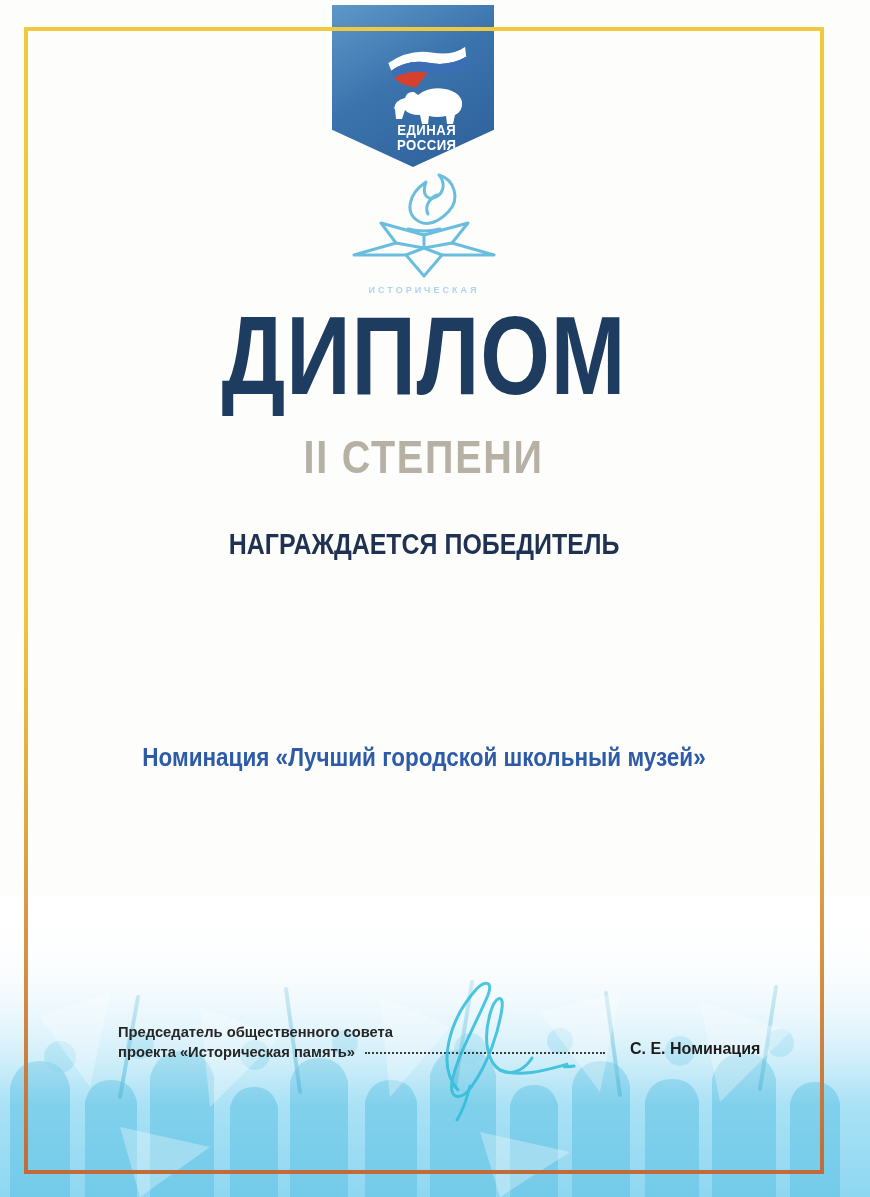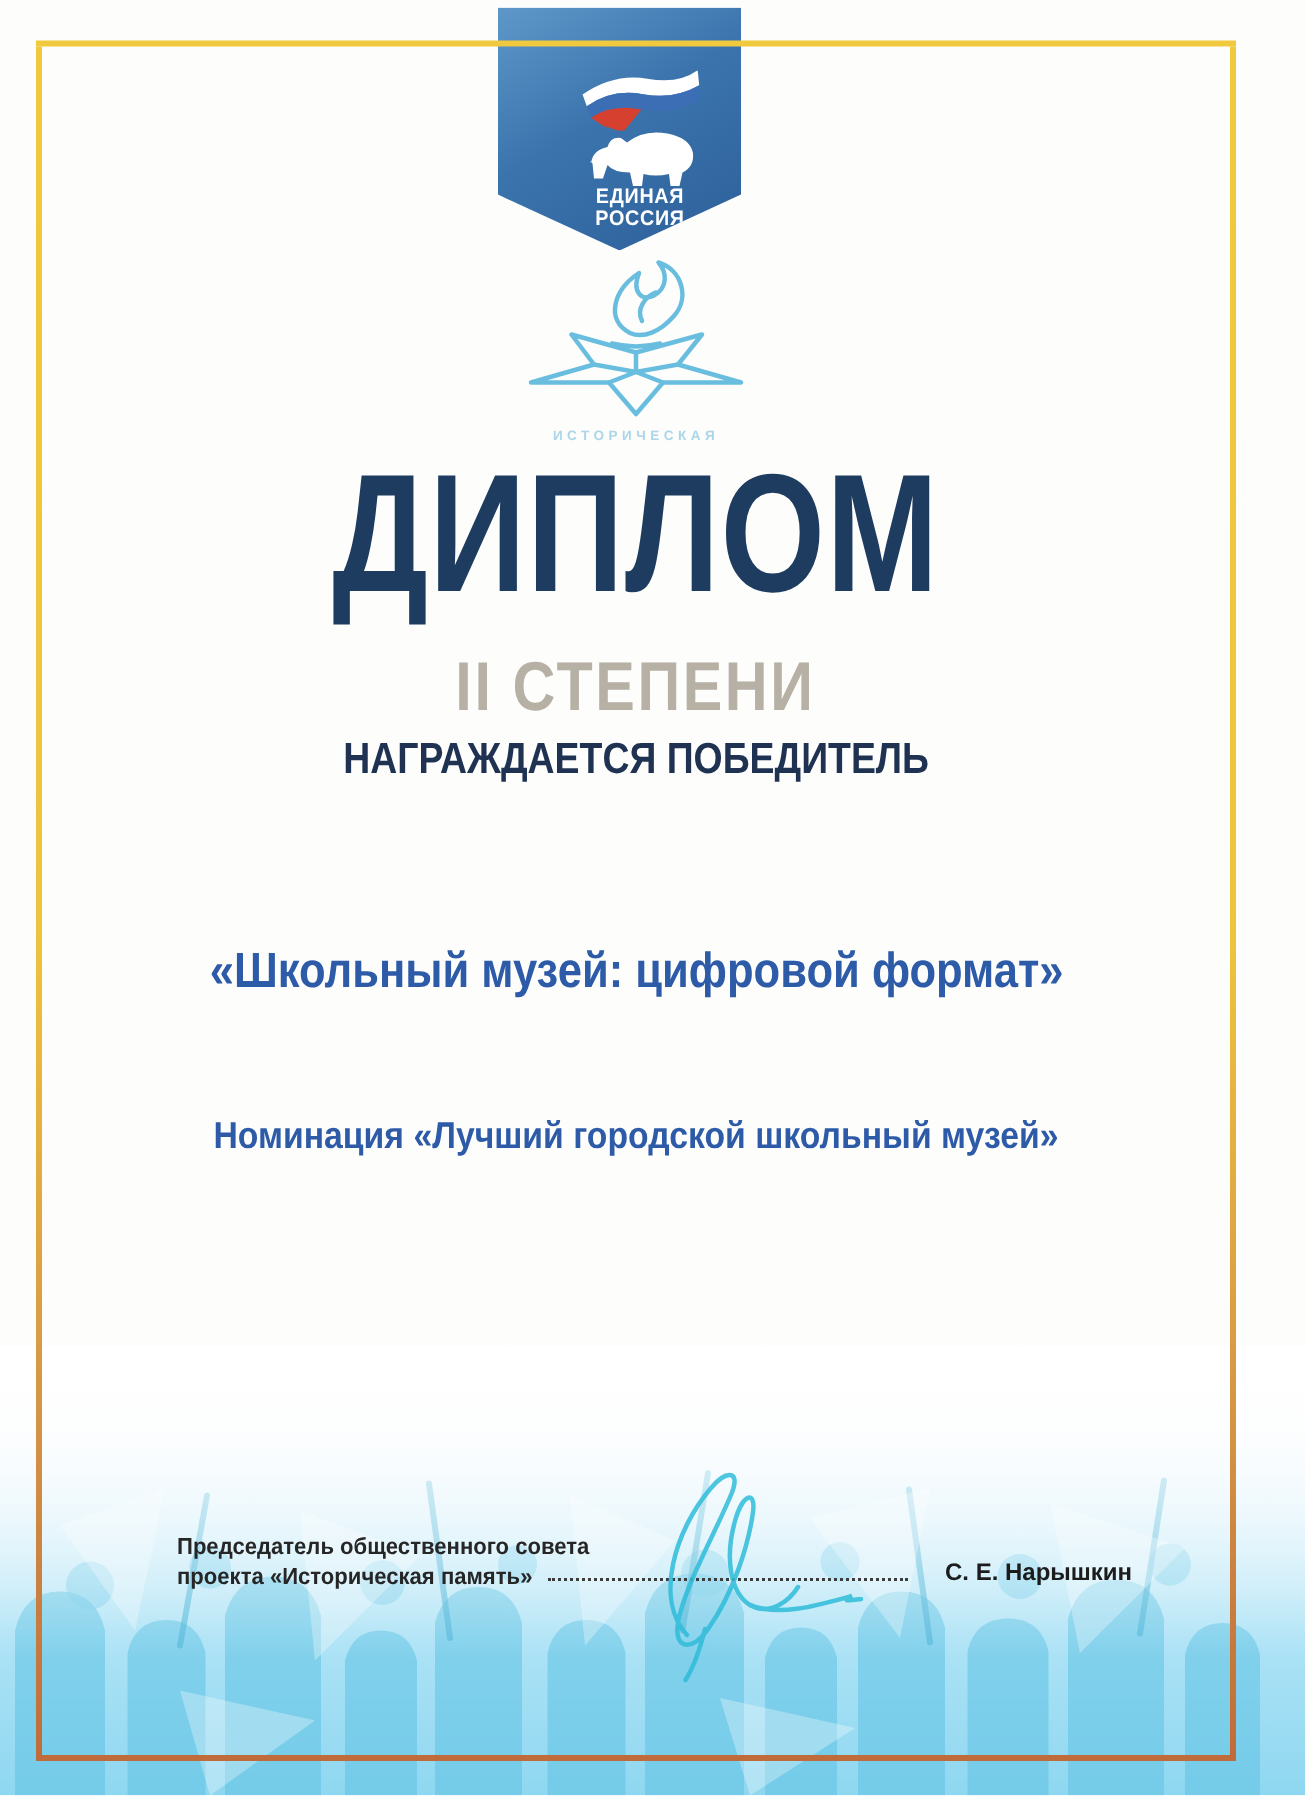--- a/index.html
+++ b/index.html
@@ -55,21 +55,21 @@
   .t-diplom{top:300px;}
   .t-diplom .sq{
     font-size:112px;font-weight:800;color:#1e3c60;line-height:1;
     transform:scaleX(.80);letter-spacing:1px;
   }
   .t-degree{top:434px;}
   .t-degree .sq{
     font-size:46px;font-weight:800;color:#b6b0a5;line-height:1;
     transform:scaleX(.86);letter-spacing:2px;
   }
-  .t-awarded{top:492px;}
+  .t-awarded{top:530px;}
   .t-awarded .sq{
     font-size:29px;font-weight:800;color:#1f3252;line-height:1;transform:scaleX(.86);
   }
   .t-contest{top:560px;}
   .t-contest .sq{font-size:26px;font-weight:bold;color:#2d5ba8;line-height:1.22;transform:scaleX(.87);}
   .t-cname{top:630px;}
   .t-cname .sq{font-size:33px;font-weight:800;color:#2d5ba8;line-height:1;transform:scaleX(.88);}
   .t-district{top:692px;}
   .t-district .sq{font-size:28px;font-weight:800;color:#2d5ba8;line-height:1;transform:scaleX(.88);}
   .t-nomination{top:745px;text-decoration:underline;}
@@ -203,36 +203,33 @@
     </div>
     <div class="cline t-diplom">
       <span class="sq">ДИПЛОМ</span>
     </div>
 
     <div class="cline t-awarded">
       <span class="sq">НАГРАЖДАЕТСЯ ПОБЕДИТЕЛЬ</span>
     </div>
 
 
-    <div class="cline t-cname">
-      <span class="sq">«Школьный музей: цифровой формат»</span>
-    </div>
 
 
     <div class="cline t-nomination">
       <span class="sq">Номинация «Лучший городской школьный музей»</span>
     </div>
 
 
     <div class="sig-role">
       <div>Председатель общественного совета</div>
       <div>проекта «Историческая память»</div>
     </div>
     <div class="sig-dots"></div>
-    <div class="sig-name">С. Е. Нарышкин</div>
+    <div class="sig-name">С. Е. Номинация</div>
 
     <svg class="sig-stroke" width="200" height="150" viewBox="0 0 200 150">
       <g fill="none" stroke="#2fbcd9" stroke-width="3" stroke-linecap="round" opacity="0.85">
         <path d="M62 118 C40 94 54 48 78 20 C87 9 98 7 92 23 C80 52 60 86 56 110 C53 127 65 130 76 114 C93 90 103 58 106 36 C108 21 99 24 94 42 C87 67 91 90 104 98 C118 106 131 94 136 86"></path>
         <path d="M104 98 C124 106 150 98 172 92 C164 96 170 95 178 94"></path>
         <path d="M74 114 C70 130 66 140 61 148"></path>
       </g>
     </svg>
 
   </div>

